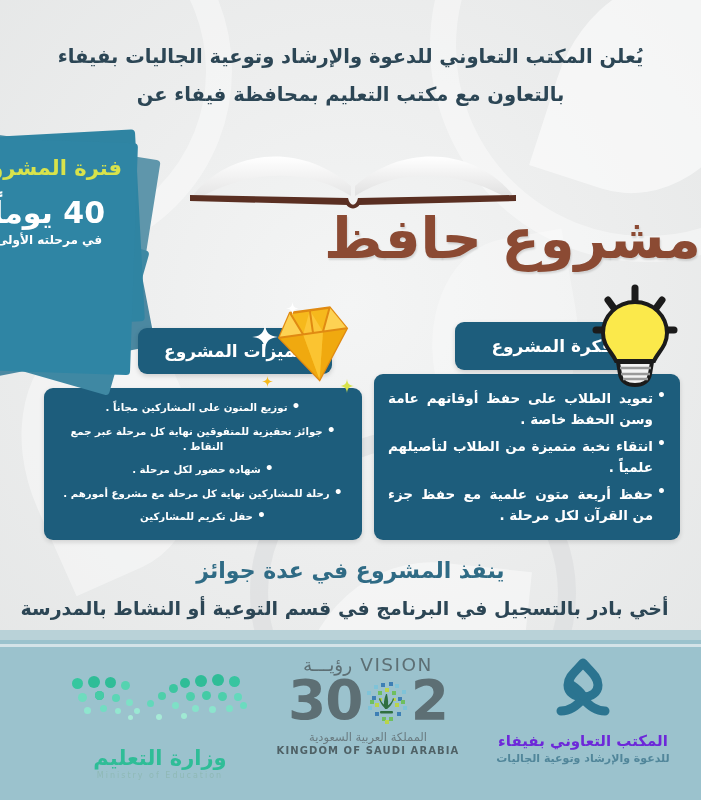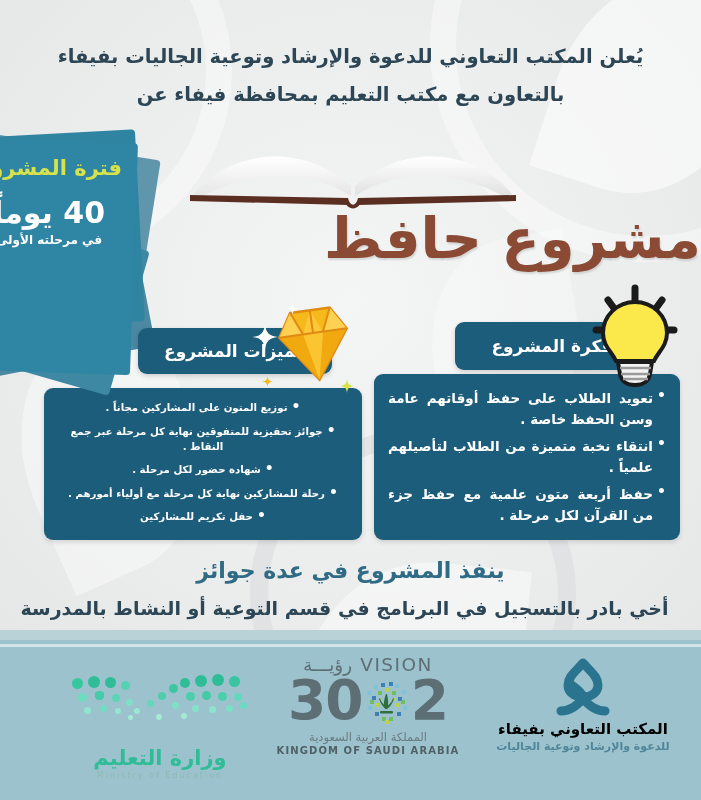--- a/index.html
+++ b/index.html
@@ -307,21 +307,22 @@
     font-size: 10px;
     font-weight: 700;
     letter-spacing: 1.1px;
     margin-top: 1px;
   }
 
   
   #logo-office { left: 468px; top: 16px; width: 230px; }
   .off-mark { width: 74px; height: 62px; margin: 2px auto 0; }
   .off-name {
-    color: #000000;
+    margin-top: 12px;
+    color: #6d28d9;
     font-size: 15px;
     font-weight: 700;
   }
   .off-sub {
     margin-top: 2px;
     color: #51869a;
     font-size: 11px;
     font-weight: 600;
   }
 
@@ -411,21 +412,21 @@
         <line x1="35" y1="97" x2="60" y2="97"></line>
       </g>
     </svg>
   </div>
 
   <div class="card" id="card-features">
     <ul class="bullets" id="list-features">
       <li>توزيع المتون على المشاركين مجاناً .</li>
       <li>جوائز تحفيزية للمتفوقين نهاية كل مرحلة  عبر جمع النقاط .</li>
       <li>شهادة حضور لكل مرحلة .</li>
-      <li>رحلة للمشاركين نهاية كل مرحلة مع أولياء أمورهم .</li>
+      <li>رحلة للمشاركين نهاية كل مرحلة مع مشروع أمورهم .</li>
       <li>حفل تكريم للمشاركين</li>
     </ul>
   </div>
   <div class="card-hdr" id="hdr-features">
     <span>مميزات المشروع</span>
   </div>
 
   <div class="gem">
     <svg viewBox="0 0 76 86" width="76" height="86">
       <g transform="rotate(-8 38 40)">

